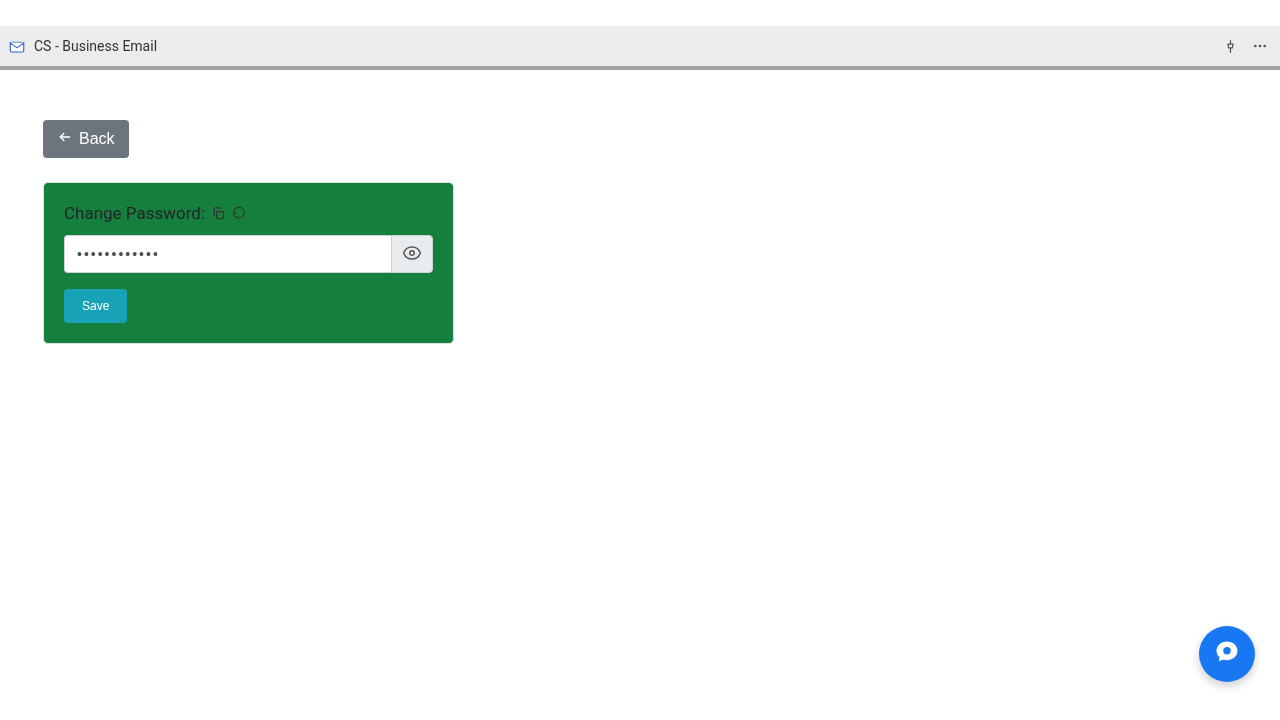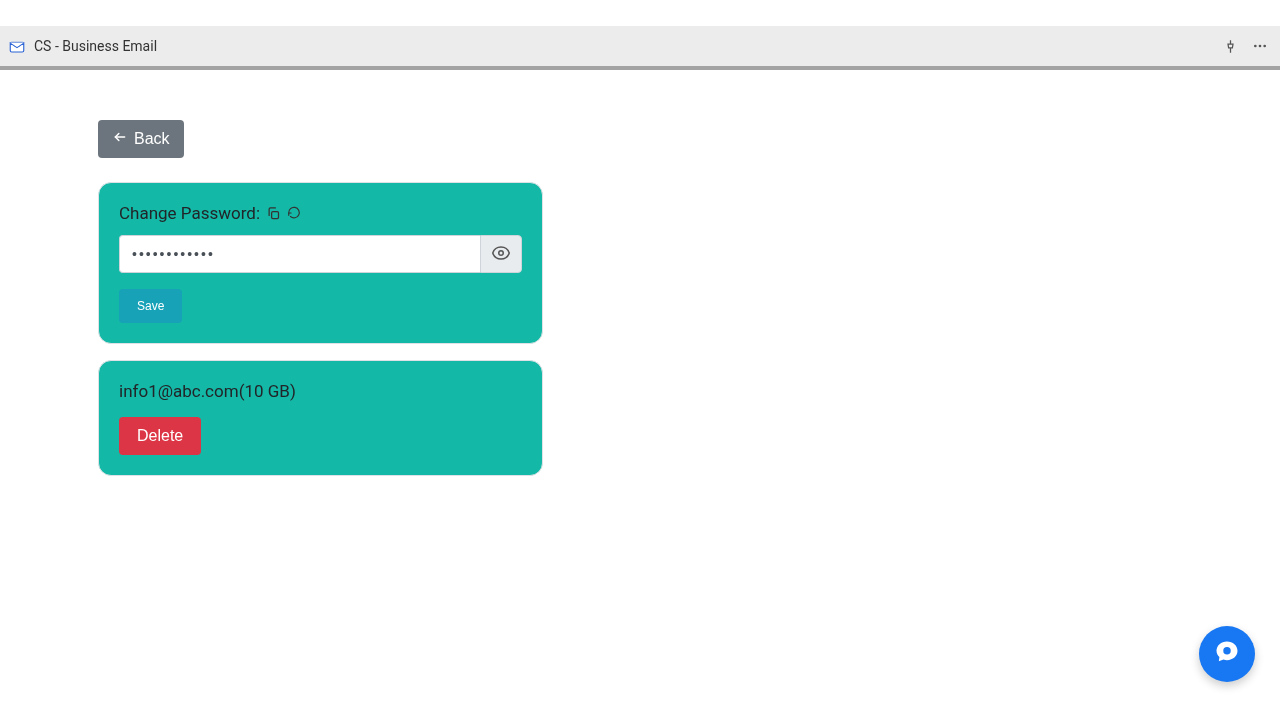--- a/index.html
+++ b/index.html
@@ -56,41 +56,41 @@
       padding-right: 4px;
     }
     .topbar-action {
       color: #555;
       cursor: pointer;
       display: flex;
       align-items: center;
       justify-content: center;
     }
     .content {
-      padding: 50px 0 0 98px;
+      padding: 50px 0 0 43px;
     }
     .back-btn {
       background: #6c757d;
       color: #fff;
       border: none;
       padding: 10px 14px;
       border-radius: 4px;
       font-size: 16px;
       cursor: pointer;
       display: inline-flex;
       align-items: center;
       gap: 6px;
     }
     .card {
-      width: 445px;
+      width: 411px;
       border: 1px solid #dee2e6;
-      border-radius: 13px;
+      border-radius: 5px;
       padding: 20px;
       margin-top: 24px;
-      background: #14b8a6;
+      background: #15803d;
     }
     .label-row {
       display: flex;
       align-items: center;
       gap: 6px;
       font-size: 17px;
       color: #212529;
       margin-bottom: 12px;
     }
     .label-row .icon-btn {
@@ -233,26 +233,20 @@
           <svg width="18" height="18" viewBox="0 0 24 24" fill="none" stroke="currentColor" stroke-width="2" stroke-linecap="round" stroke-linejoin="round">
             <path d="M1 12 C3 6 8 4 12 4 C16 4 21 6 23 12 C21 18 16 20 12 20 C8 20 3 18 1 12 Z"></path>
             <circle cx="12" cy="12" r="3"></circle>
           </svg>
         </span>
       </button>
     </div>
     <button class="save-btn">Save</button>
   </div>
 
-  <div class="card card2">
-    <div class="account-line">
-      <span>info1@abc.com</span><span>(10 GB)</span>
-    </div>
-    <button class="delete-btn">Delete</button>
-  </div>
 </div>
 
 <div class="chat-fab">
   <span>
     <svg width="28" height="28" viewBox="0 0 24 24" fill="#ffffff">
       <path d="M12 3 C7 3 3 6.5 3 11 C3 13 4 15 5.5 16.3 L5 20 L9 18.5 C10 18.8 11 19 12 19 C17 19 21 15.5 21 11 C21 6.5 17 3 12 3 Z"></path>
       <circle cx="12" cy="11" r="3.2" fill="#1877f2"></circle>
     </svg>
   </span>
 </div>

